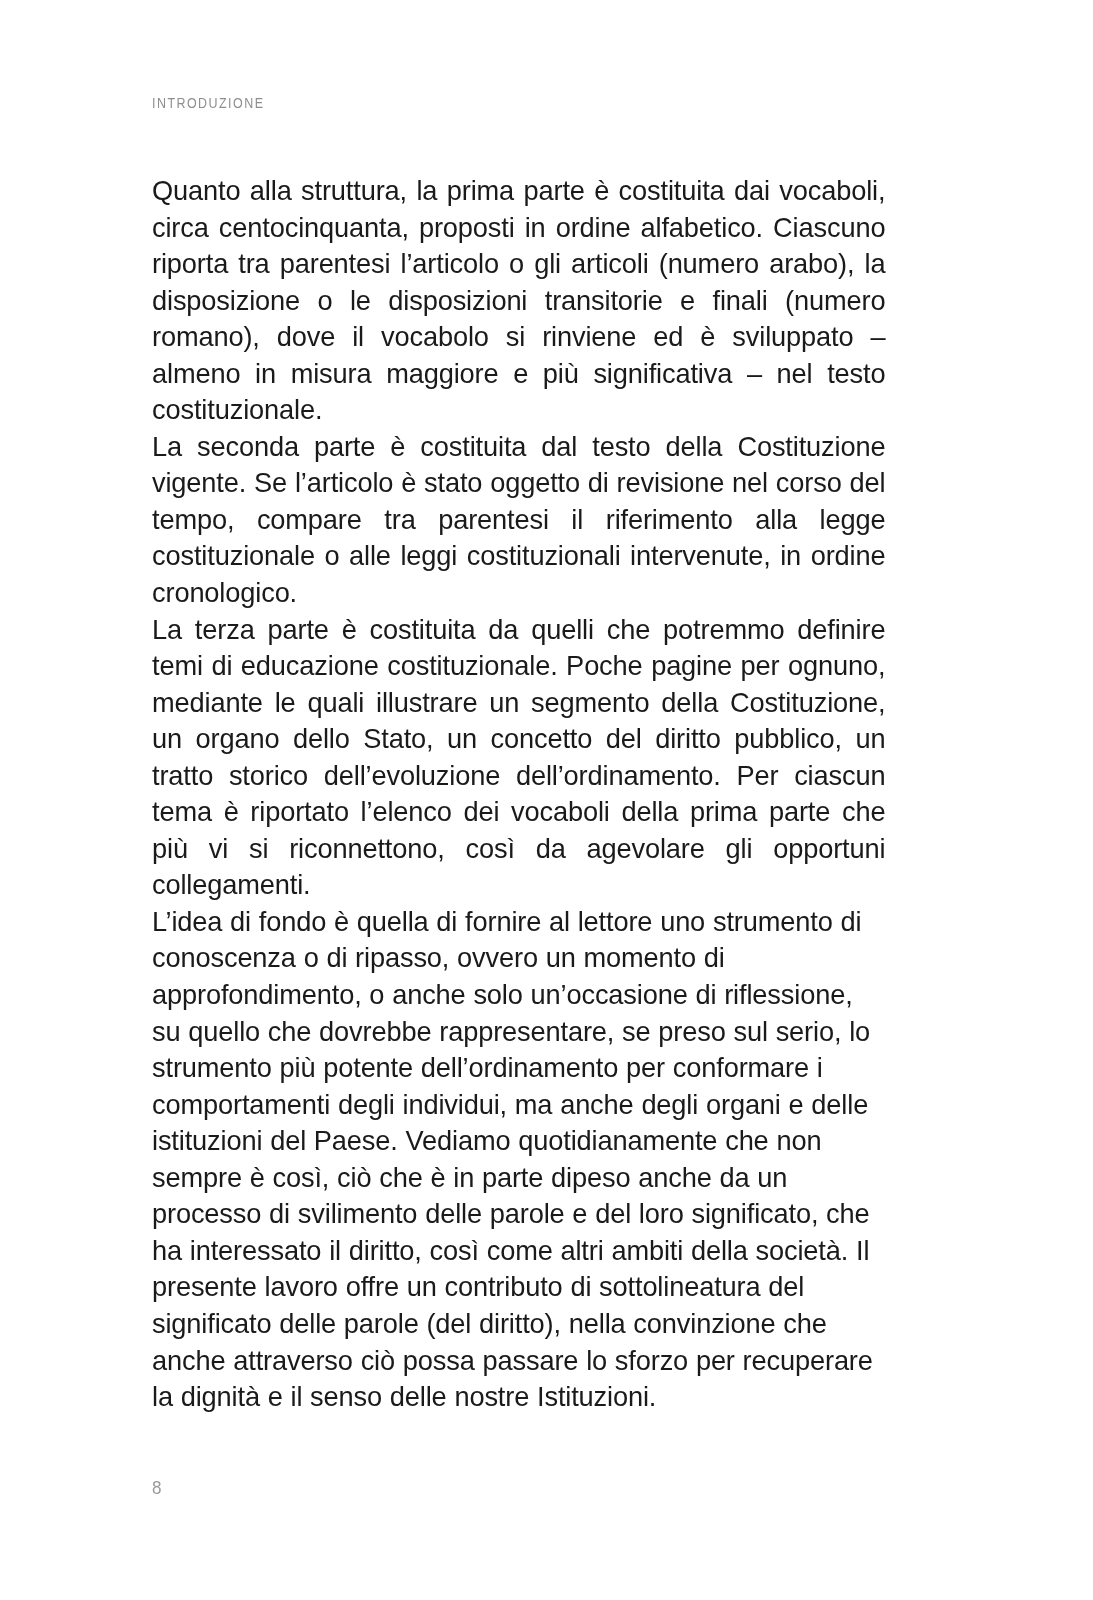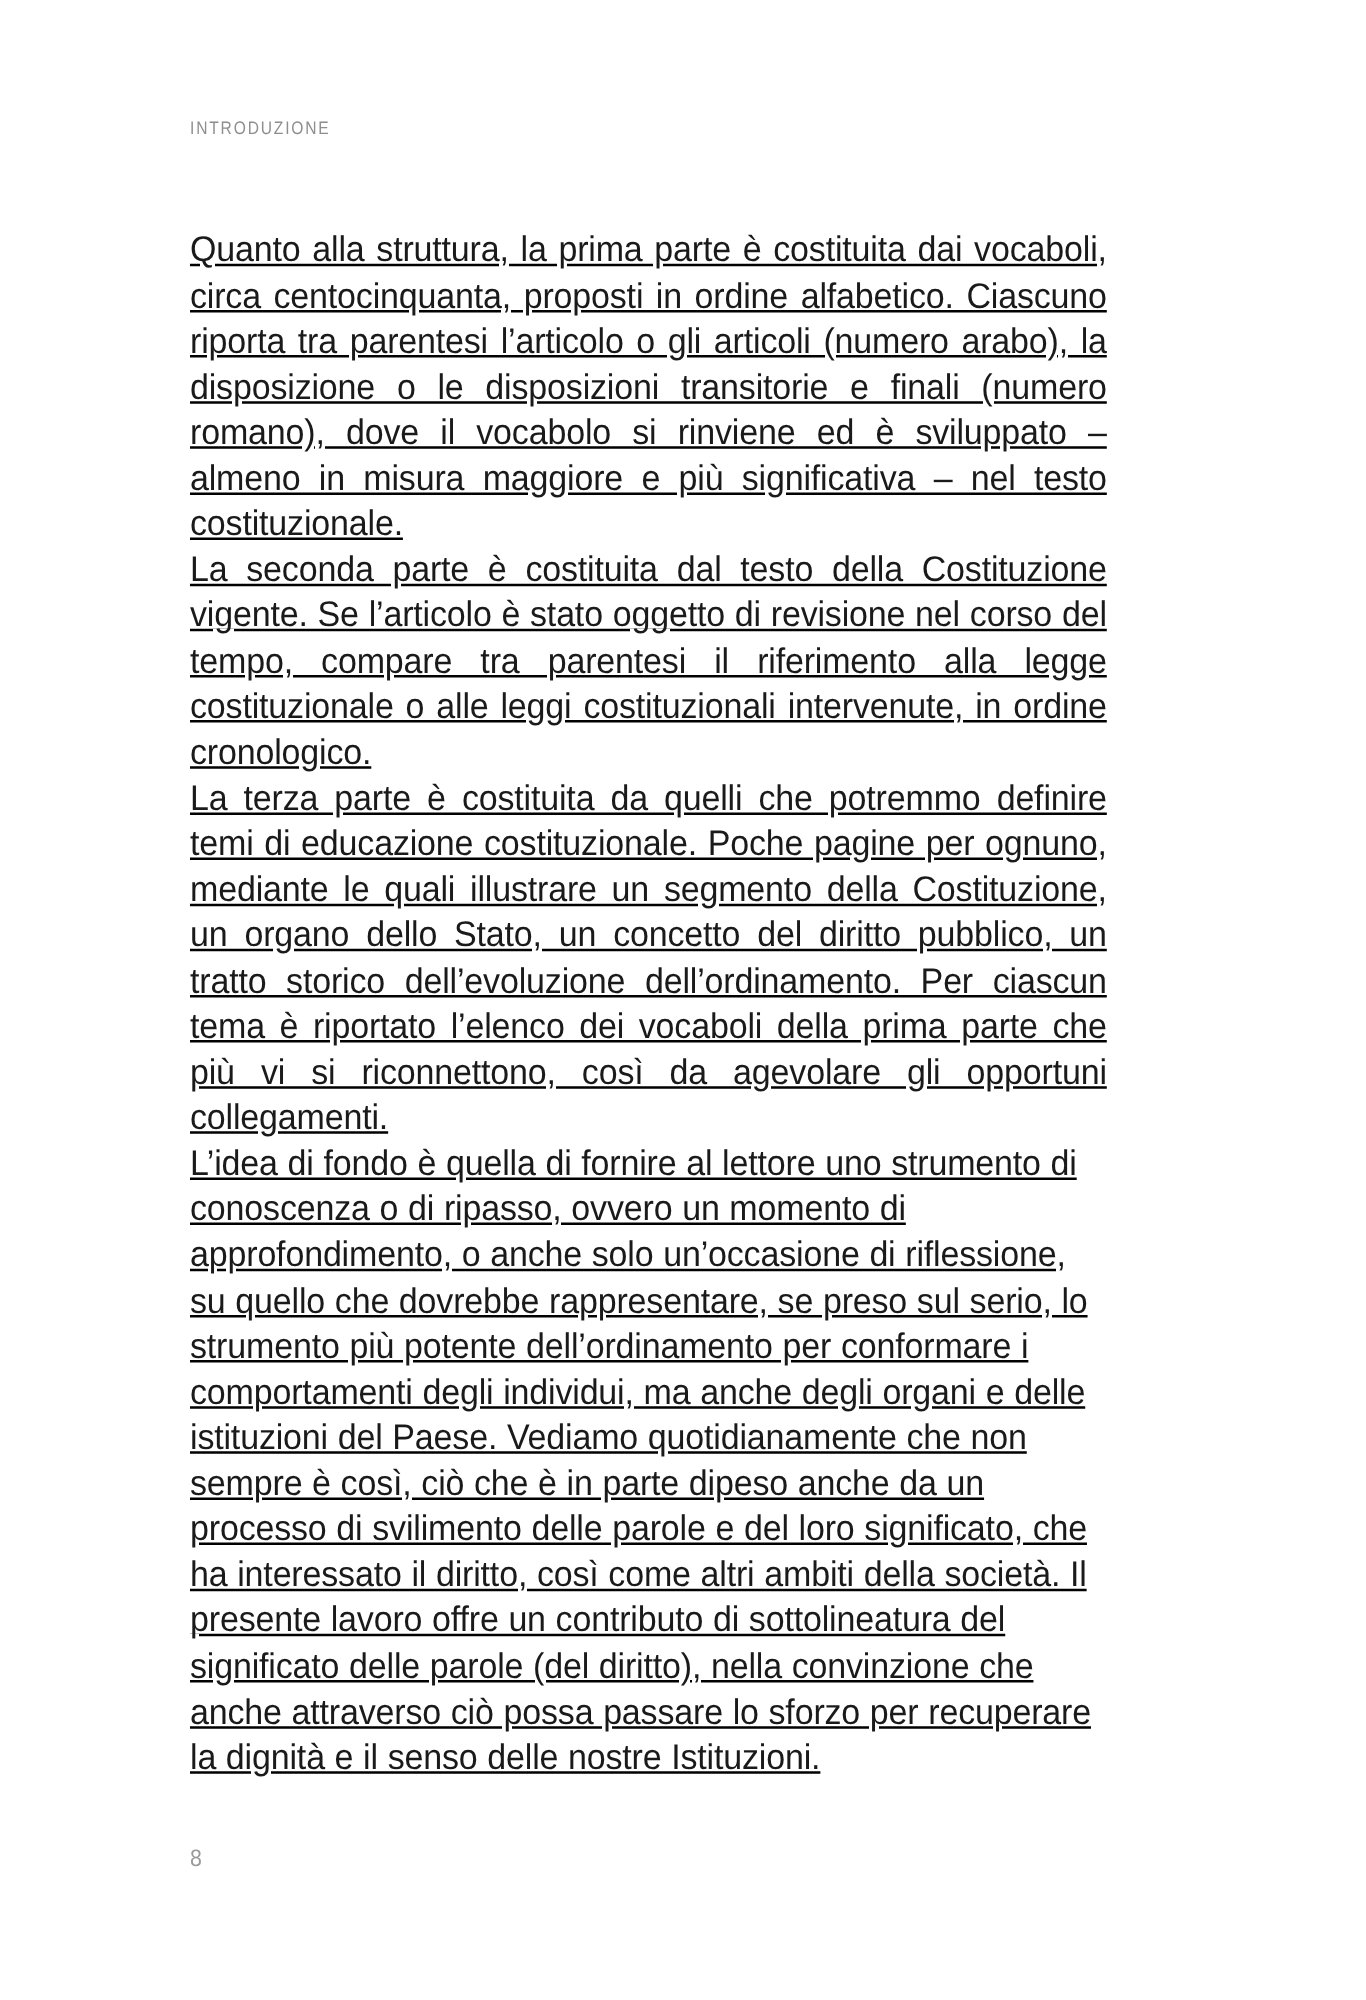--- a/index.html
+++ b/index.html
@@ -31,23 +31,22 @@
     font-weight: 400;
     white-space: nowrap;
     transform: scaleX(0.86);
     transform-origin: left top;
   }
 
   
   .textblock {
     position: absolute;
     left: 152px;
-    top: 182px;
+    top: 172px;
     width: 768px;
-    text-decoration: underline;
   }
 
   .para {
     margin: 0;
     text-align: justify;
     text-justify: inter-word;
     font-size: 28.5px;
     line-height: 36.55px;
     color: #1a1a1a;
     font-weight: 400;

